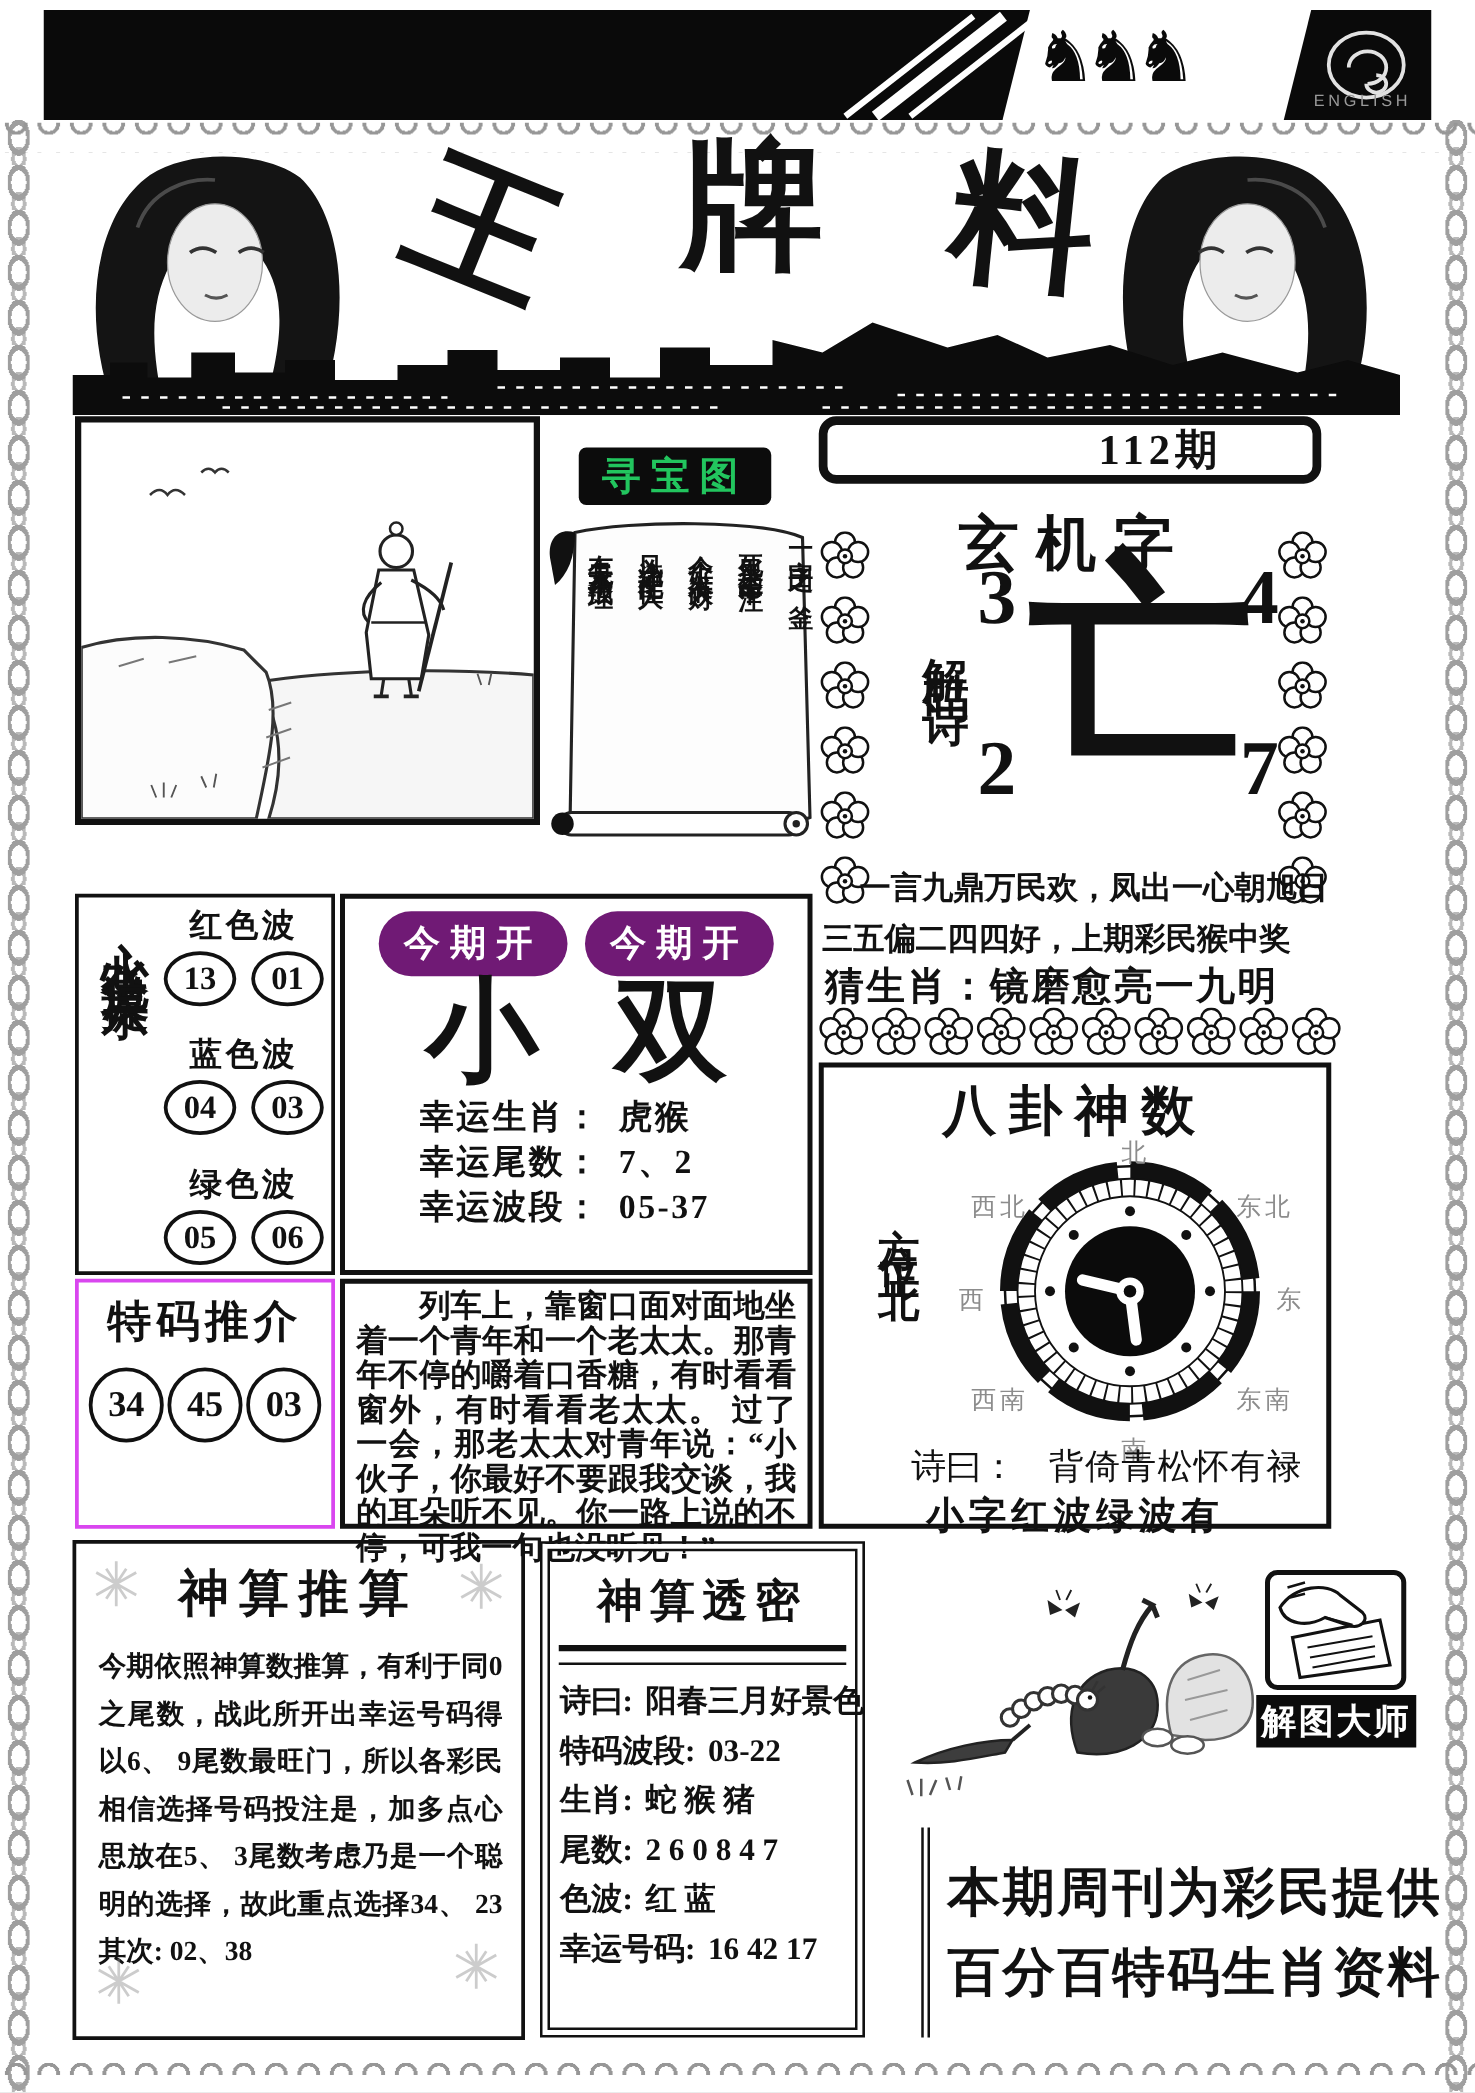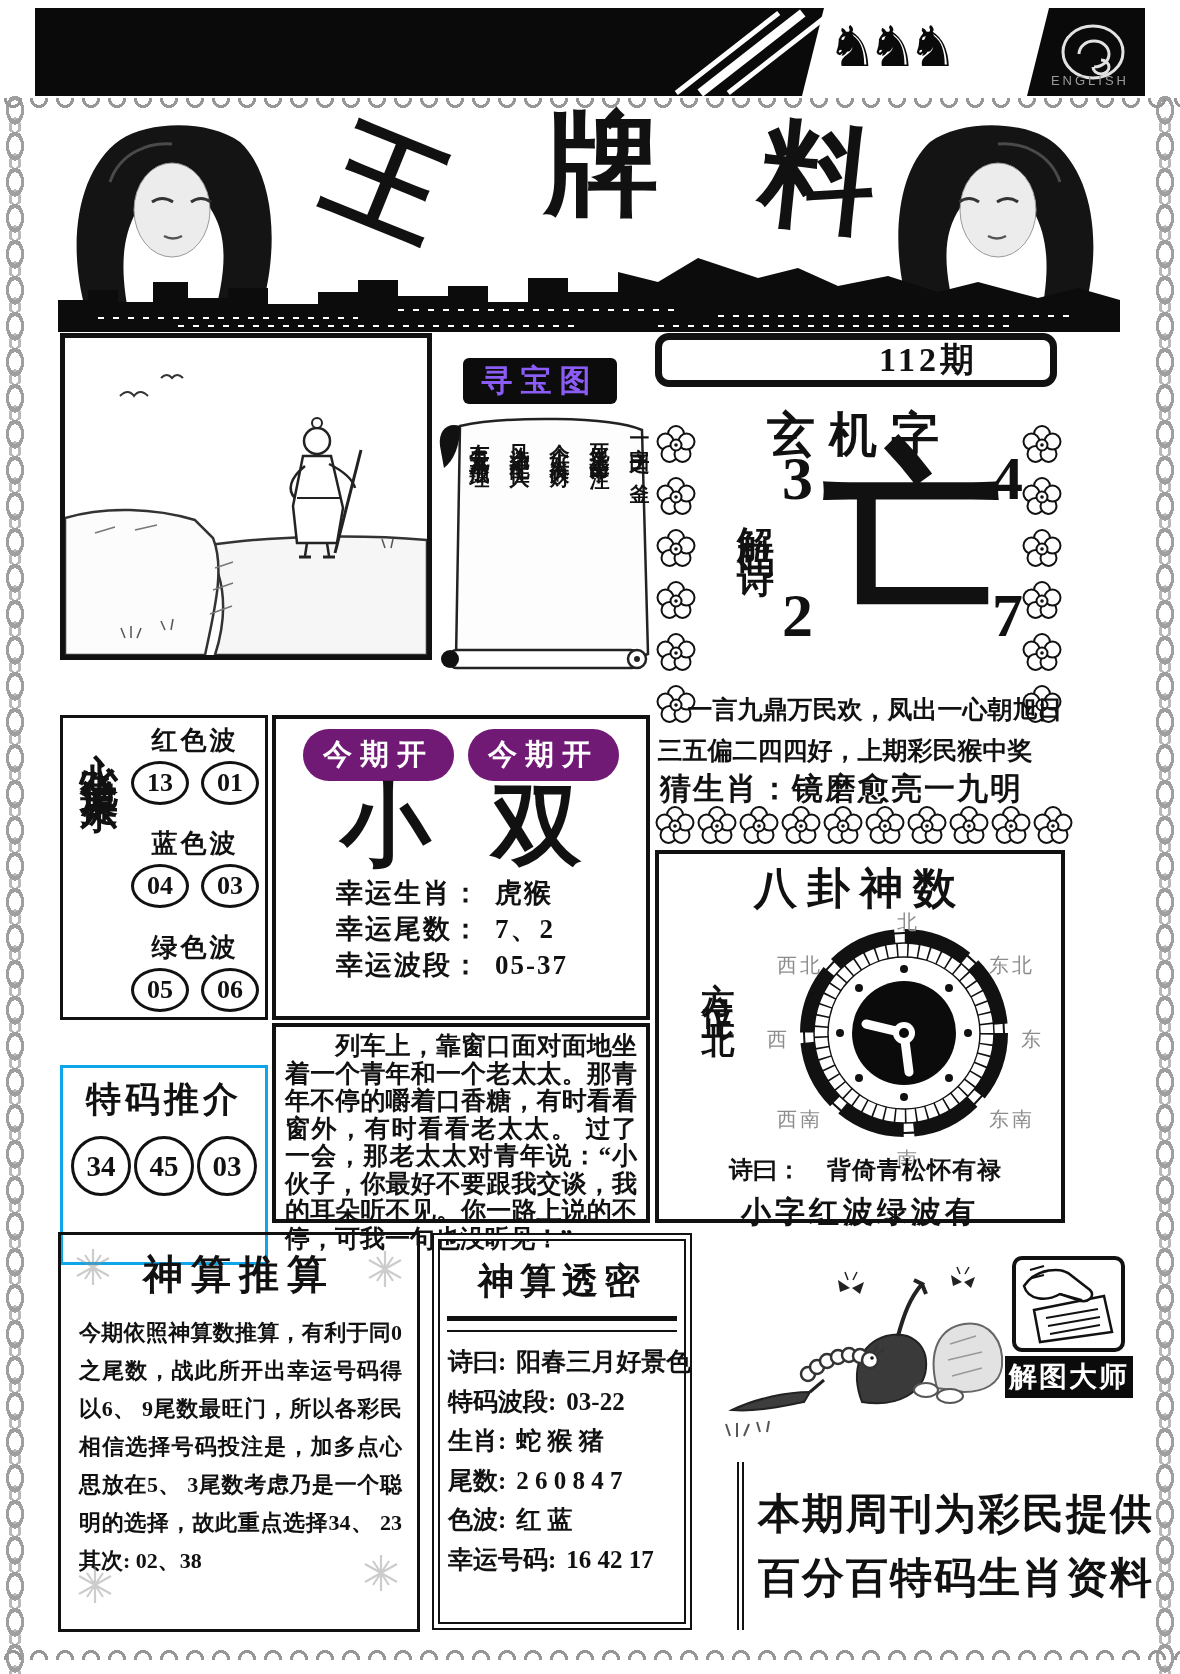--- a/index.html
+++ b/index.html
@@ -31,21 +31,21 @@
   .mh-c1{transform:rotate(22deg) translateY(14px);}
   .mh-c2{transform:translateY(-6px);}
   .mh-c3{transform:rotate(6deg) translateY(8px);}
   .photo{position:absolute;top:112px;width:225px;height:218px;}
   .photo-r{transform:scaleX(-1);}
   .skyline{position:absolute;left:58px;top:252px;width:1062px;height:80px;}
 
   
   .treasure-box{position:absolute;left:60px;top:333px;width:372px;height:327px;border:5px solid #111;
                 box-sizing:border-box;background:#fff;}
-  .treasure-tag{position:absolute;left:463px;top:358px;width:154px;height:46px;background:#0c0c0c;color:#8b5cf6;
+  .treasure-tag{position:absolute;left:463px;top:358px;width:154px;height:46px;background:#0c0c0c;color:#22c55e;
                 font-size:31px;font-weight:bold;letter-spacing:8px;display:flex;align-items:center;
                 justify-content:center;border-radius:6px;}
   .scroll-wrap{position:absolute;left:430px;top:412px;width:225px;height:272px;}
   .scroll-text{position:absolute;left:30px;top:16px;height:238px;writing-mode:vertical-rl;text-orientation:upright;
                font-size:20px;font-weight:bold;letter-spacing:4px;line-height:2.0;}
 
   
   .issue-box{position:absolute;left:655px;top:333px;width:402px;height:54px;border:7px solid #111;
              border-radius:14px;box-sizing:border-box;display:flex;align-items:center;justify-content:flex-end;
              padding-right:72px;font-size:34px;font-weight:600;letter-spacing:4px;}
@@ -71,21 +71,21 @@
                letter-spacing:9px;padding:4px 0 0 10px;}
   .heart-groups{flex:1;display:flex;flex-direction:column;justify-content:space-around;padding:2px 6px;align-items:flex-end;}
   .heart-group{text-align:center;}
   .heart-label{font-size:26px;font-weight:600;letter-spacing:3px;}
   .heart-nums{display:flex;justify-content:center;gap:12px;margin-top:3px;}
   .oval{width:52px;height:38px;border:3px solid #111;border-radius:50%;display:flex;align-items:center;
         justify-content:center;font-size:26px;font-weight:600;}
   .heart-sep{border-top:4px dotted #333;margin:2px 2px;}
 
   
-  .special-box{position:absolute;left:60px;top:1065px;width:208px;height:200px;border:3px solid #0ea5e9;
+  .special-box{position:absolute;left:60px;top:1023px;width:208px;height:200px;border:3px solid #d946ef;
                box-sizing:border-box;text-align:center;}
   .sp-title{font-size:35px;font-weight:bold;letter-spacing:4px;margin-top:8px;}
   .sp-row{display:flex;justify-content:space-between;padding:0 8px;margin-top:13px;}
   .circle{width:54px;height:54px;border:3px solid #111;border-radius:50%;display:flex;align-items:center;
           justify-content:center;font-size:29px;font-weight:600;}
 
   
   .current-box{position:absolute;left:272px;top:715px;width:378px;height:305px;border:4px solid #111;
                box-sizing:border-box;}
   .pills{display:flex;justify-content:center;gap:14px;margin-top:10px;}
@@ -103,21 +103,21 @@
   .story-text{padding:5px 9px;font-size:25px;line-height:27.5px;font-weight:600;text-align:justify;}
 
   
   .bagua-box{position:absolute;left:655px;top:850px;width:410px;height:373px;border:4px solid #111;
              box-sizing:border-box;}
   .bg-title{text-align:center;font-size:43px;font-weight:600;letter-spacing:10px;margin-top:6px;}
   .bg-pos{position:absolute;left:36px;top:102px;writing-mode:vertical-rl;text-orientation:upright;
           font-size:33px;font-weight:bold;letter-spacing:14px;}
   .compass{position:absolute;left:132px;top:66px;width:226px;height:226px;}
   .dir{position:absolute;font-size:20px;color:#8c8c8c;letter-spacing:3px;}
-  .bg-poemrow{position:absolute;left:70px;top:300px;display:flex;font-size:24px;font-weight:bold;}
+  .bg-poemrow{position:absolute;left:70px;top:300px;display:flex;font-size:28px;font-weight:normal;}
   .bg-poem1{margin-left:26px;letter-spacing:1px;}
   .bg-poem2{position:absolute;left:0;top:338px;width:100%;text-align:center;font-size:30px;font-weight:bold;
             letter-spacing:4px;}
 
   
   .tuisuan-box{position:absolute;left:58px;top:1232px;width:362px;height:400px;border:3px solid #111;
                box-sizing:border-box;}
   .ts-title{text-align:center;font-size:40px;font-weight:bold;letter-spacing:8px;margin-top:12px;}
   .ts-body{padding:12px 15px 0 18px;font-size:22px;line-height:38px;font-weight:600;text-align:justify;}
   .snow{position:absolute;width:40px;height:40px;opacity:.45;}

